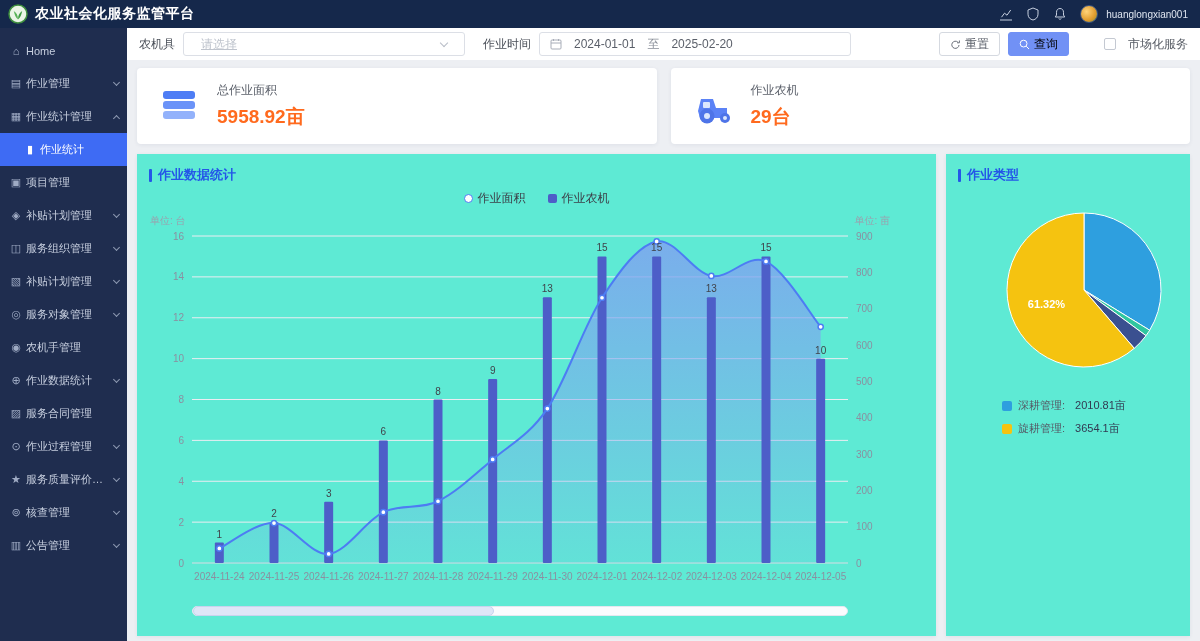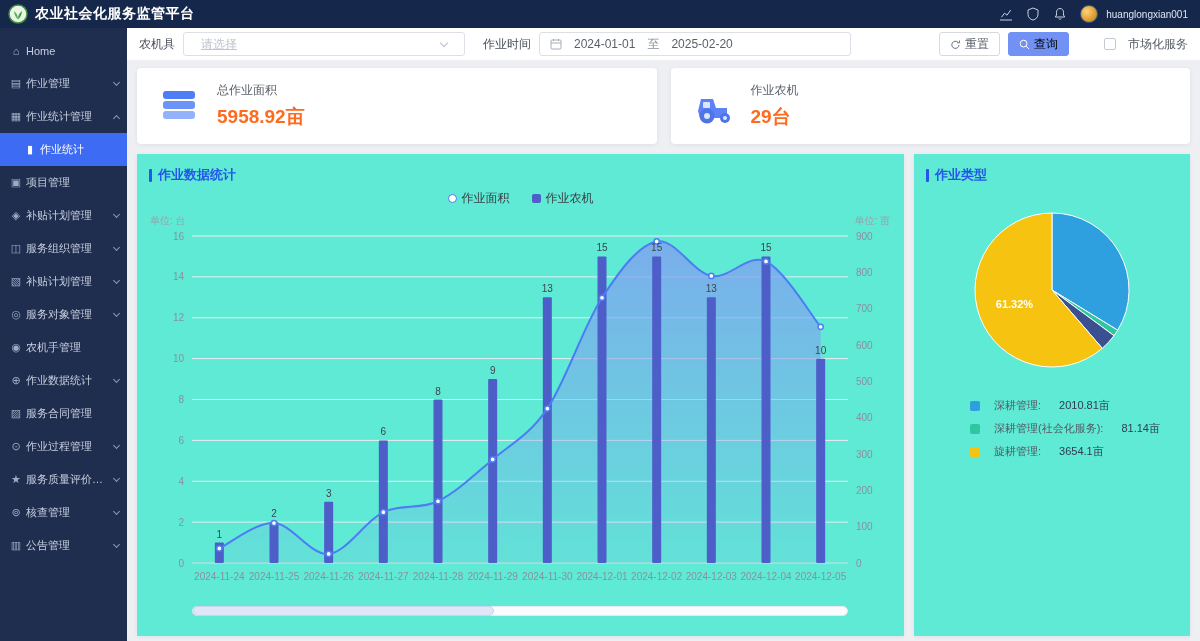--- a/index.html
+++ b/index.html
@@ -56,40 +56,40 @@
   .stat-row { display:flex; gap:14px; margin:8px 10px 0; }
   .stat-card { flex:1; background:#fff; border-radius:4px; height:76px; display:flex;
     align-items:center; padding:1px 20px; gap:16px; box-shadow:0 1px 4px rgba(31,45,79,.07); }
   .stat-icon { width:44px; height:40px; flex:none; }
   .stat-label { font-size:12px; color:#5a5f69; }
   .stat-value { font-size:19px; font-weight:bold; color:#ff6a1e; margin-top:5px; }
 
   .charts-row { display:flex; gap:10px; margin:10px 10px 0; height:482px; }
   .card { background:#5eead4; border-radius:0; box-shadow:0 1px 4px rgba(31,45,79,.07); position:relative; }
   .chart-card { flex:1; overflow:hidden; }
-  .pie-card { width:276px; flex:none; overflow:hidden;text-align:right; }
+  .pie-card { width:244px; flex:none; overflow:hidden; }
   .card-title { display:flex; align-items:center; gap:6px; padding:12px 12px 0;
     font-size:13px; font-weight:bold; color:#2456e8; }
   .tbar { width:3px; height:13px; background:#2456e8; border-radius:1px; flex:none; }
 
   .combo-legend { position:absolute; top:36px; left:0; right:0; display:flex;
     justify-content:center; align-items:center; gap:22px; font-size:12px; color:#3c4049; }
   .lg-item { display:flex; align-items:center; gap:5px; cursor:pointer; }
   .lg-circle { width:9px; height:9px; border-radius:50%; border:1.5px solid; background:#fff; }
   .lg-square { width:9px; height:9px; border-radius:2px; }
   #combo-chart { position:absolute; top:56px; left:7px; }
   .datazoom { position:absolute; top:452px; height:10px; background:#fafbfe;
     border:1px solid #e4e8f0; border-radius:5px; cursor:pointer; }
   .dz-sel { position:absolute; left:0; top:-1px; bottom:-1px; width:46%;
     background:#dfe6f7; border:1px solid #c9d3ee; border-radius:5px; }
 
   #pie-chart { display:block; margin:14px auto 0; }
   .pie-legend { margin:14px 0 0 56px; display:flex; flex-direction:column; gap:8px;
     font-size:11px; color:#555a66; }
-  .pl-row { display:flex; align-items:center; gap:14px; cursor:pointer; }
+  .pl-row { display:flex; align-items:center; gap:6px; cursor:pointer; }
   .pl-sw { width:10px; height:10px; border-radius:2px; flex:none; }
   .pl-val { margin-left:4px; color:#323a52; }
 </style>
 </head>
 <body>
 
 <header class="app-header">
   <svg class="logo" viewBox="0 0 20 20">
     <circle cx="10" cy="10" r="9" fill="#eaf5e6" stroke="#3f8f3f" stroke-width="1.5"></circle>
     <path d="M10 15.5c0-4.2 1.6-6.8 4.2-8.4-1 4.2-1.6 6.3-4.2 8.4z" fill="#3f9b42"></path>
@@ -400,25 +400,20 @@
           <path d="M 138 92 L 188.27046518422364 150.32564041793077 A 77 77 0 1 1 137.99999999999997 15 Z" fill="#f5c310" stroke="#fff" stroke-width="1"></path>
           <text x="100.46609470083314" y="109.94301090127861" fill="#fff" font-size="11" font-weight="bold" text-anchor="middle">61.32%</text>
         </svg>
       <div class="pie-legend" id="pie-legend">
           <div class="pl-row">
             <span class="pl-sw" style="background: rgb(46, 159, 223);"></span>
             <span>深耕管理:</span>
             <span class="pl-val">2010.81亩</span>
           </div>
           <div class="pl-row">
-            <span class="pl-sw" style="background: rgb(47, 198, 160);"></span>
-            <span>深耕管理(社会化服务):</span>
-            <span class="pl-val">81.14亩</span>
-          </div>
-          <div class="pl-row">
             <span class="pl-sw" style="background: rgb(245, 195, 16);"></span>
             <span>旋耕管理:</span>
             <span class="pl-val">3654.1亩</span>
           </div>
         </div>
     </section>
 
   </div>
 </main>
 

